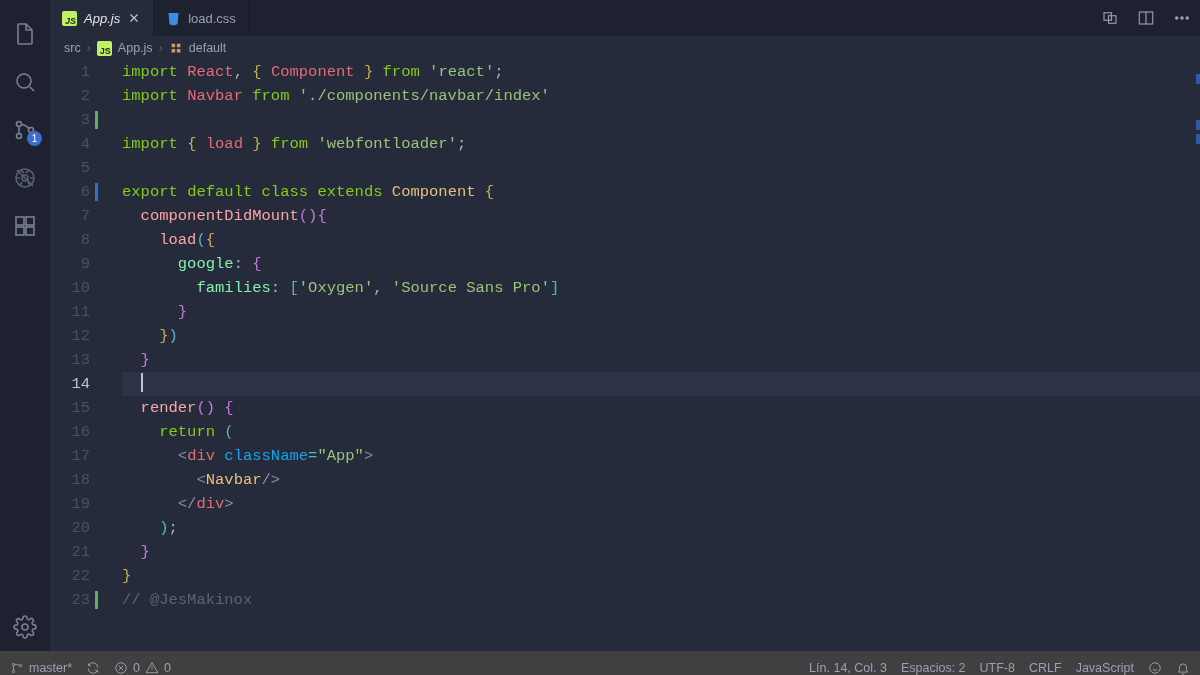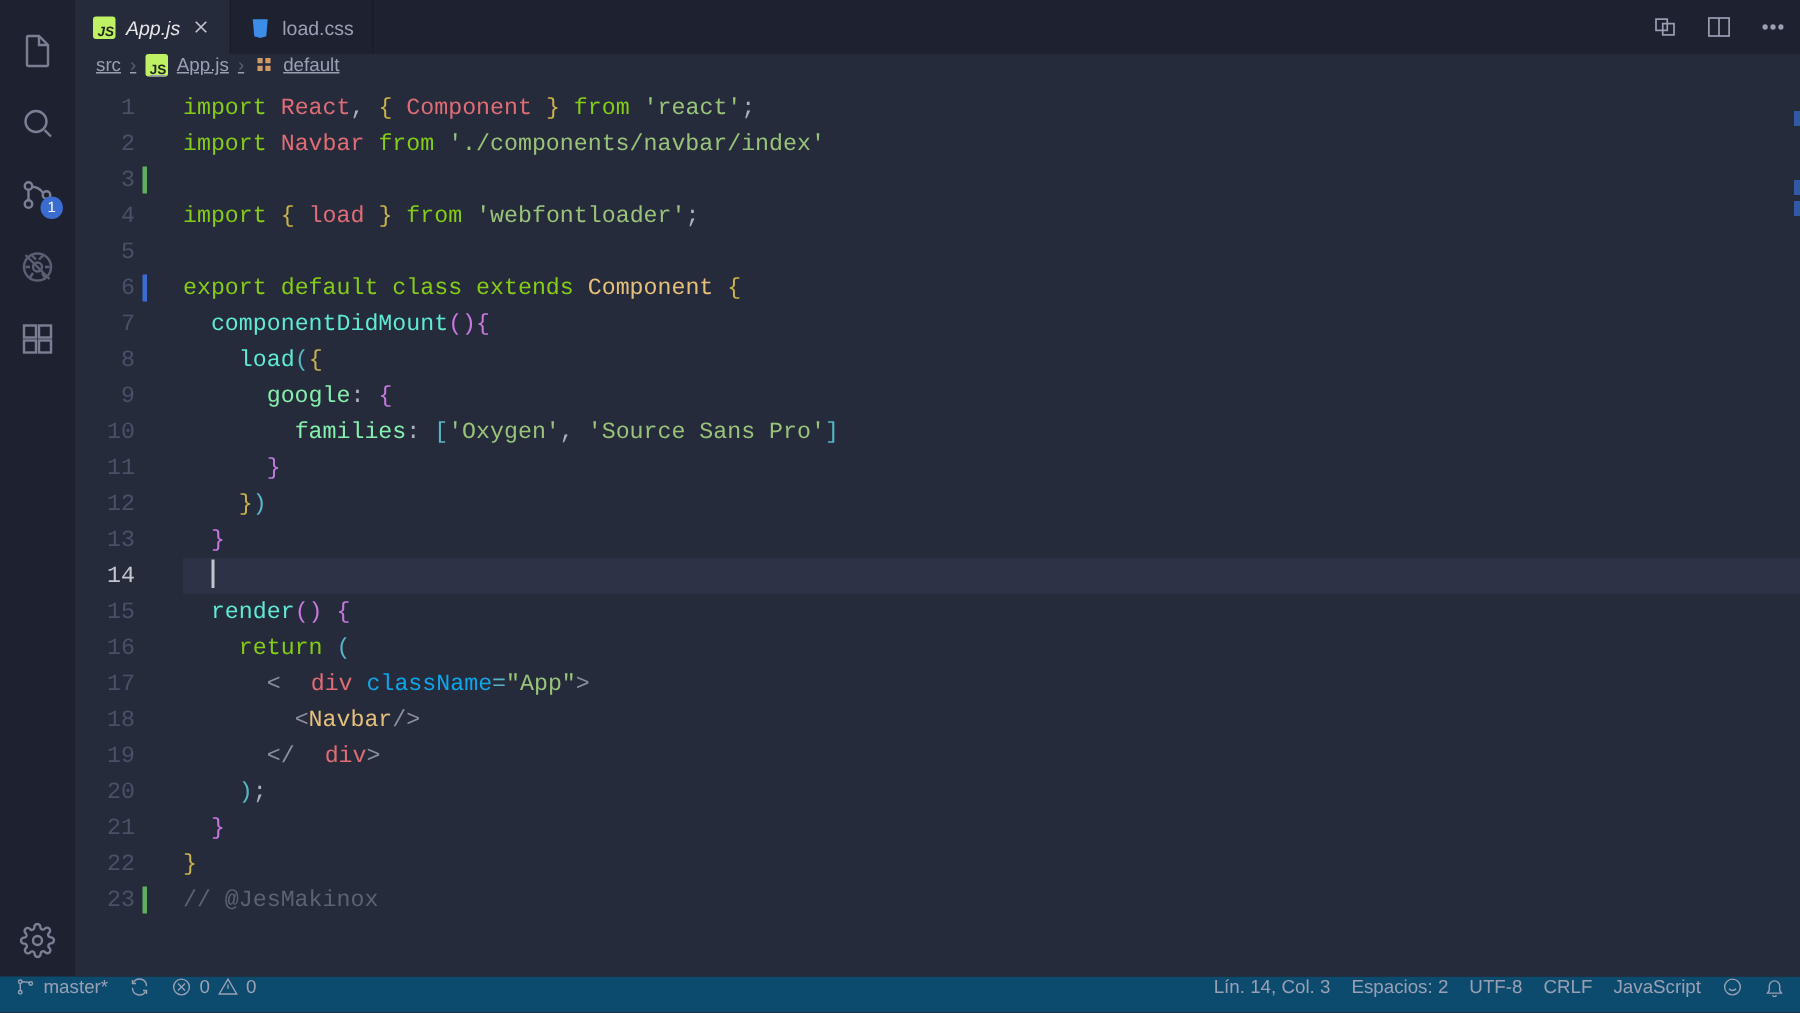--- a/index.html
+++ b/index.html
@@ -49,22 +49,22 @@
   .tab .close svg { width:14px;height:14px;stroke:currentColor;stroke-width:2; }
   .tabs .tspacer { flex:1; }
   .tab-ctrl { width:36px; display:flex; align-items:center; justify-content:center; cursor:pointer; }
   .tab-ctrl svg { width:18px;height:18px;stroke:#9aa0b4;fill:none;stroke-width:1.5; }
   .js-icon { background:#bef264; color:#23261a; font-size:9px; font-weight:bold; width:15px;height:15px; display:flex;align-items:flex-end;justify-content:flex-end; padding:0 1px 0 0; border-radius:2px; }
   .css-icon { color:#3b8de8; width:15px; height:15px; }
   .css-icon svg{width:15px;height:15px;fill:currentColor;}
   
   .crumbs {
     height:24px; background:#262b3b;
-    display:flex; align-items:flex-start; gap:6px;
-    padding:0 14px; font-size:12.5px; color:#9aa0b4;text-decoration:underline;
+    display:flex; align-items:center; gap:6px;
+    padding:0 14px; font-size:12.5px; color:#9aa0b4;
   }
   .crumbs .sep { color:#5a5f74; }
   .sym-icon { width:14px;height:14px; }
   .sym-icon svg{width:14px;height:14px;}
   
   .editor {
     flex:1; background:#262b3b; position:relative; display:flex;
     font-family:"Consolas","Courier New",monospace;
     font-size:15.5px; line-height:24px;
   }
@@ -85,36 +85,36 @@
   }
   .gline.active { color:#c0c5ce; }
   .code { flex:1; white-space:pre; color:#c7cbd6; padding-left:14px; }
   .cline { height:24px; }
   .cline.hl { background:#2d3347; position:relative; }
   .cursor { display:inline-block; width:2px; height:19px; background:#c0c5ce; vertical-align:middle; margin-bottom:2px; }
   
   .kw   { color:#84cc16; }
   .def  { color:#e06c75; }
   .cls  { color:#e5c07b; }
-  .fn   { color:#5eead4; }
+  .fn   { color:#fca5a5; }
   .prop { color:#86efac; }
   .str  { color:#98c379; }
   .p    { color:#abb2bf; }
   .op   { color:#56b6c2; }
-  .tag  { color:#e06c75;margin-left:20px; }
+  .tag  { color:#e06c75; }
   .attr { color:#0ea5e9; }
   .com  { color:#5c6370; }
   .jsxb { color:#8a8f9e; }
   .pb   { color:#c9b24a; }  
   .pp   { color:#c678dd; }  
   .pc   { color:#56b6c2; }  
   
   .status {
-    height:24px; background:#0c4a6e;
-    display:flex; align-items:flex-start;
+    height:24px; background:#404040;
+    display:flex; align-items:flex-end;
     font-size:12.5px; color:#9aa0b4;
     padding:0 10px; gap:14px;
   }
   .status .sitem { display:flex; align-items:center; gap:5px; cursor:pointer; }
   .status .sspacer { flex:1; }
   .status svg { width:14px;height:14px;stroke:currentColor;fill:none;stroke-width:1.6; }
 </style>
 </head>
 <body>
 

